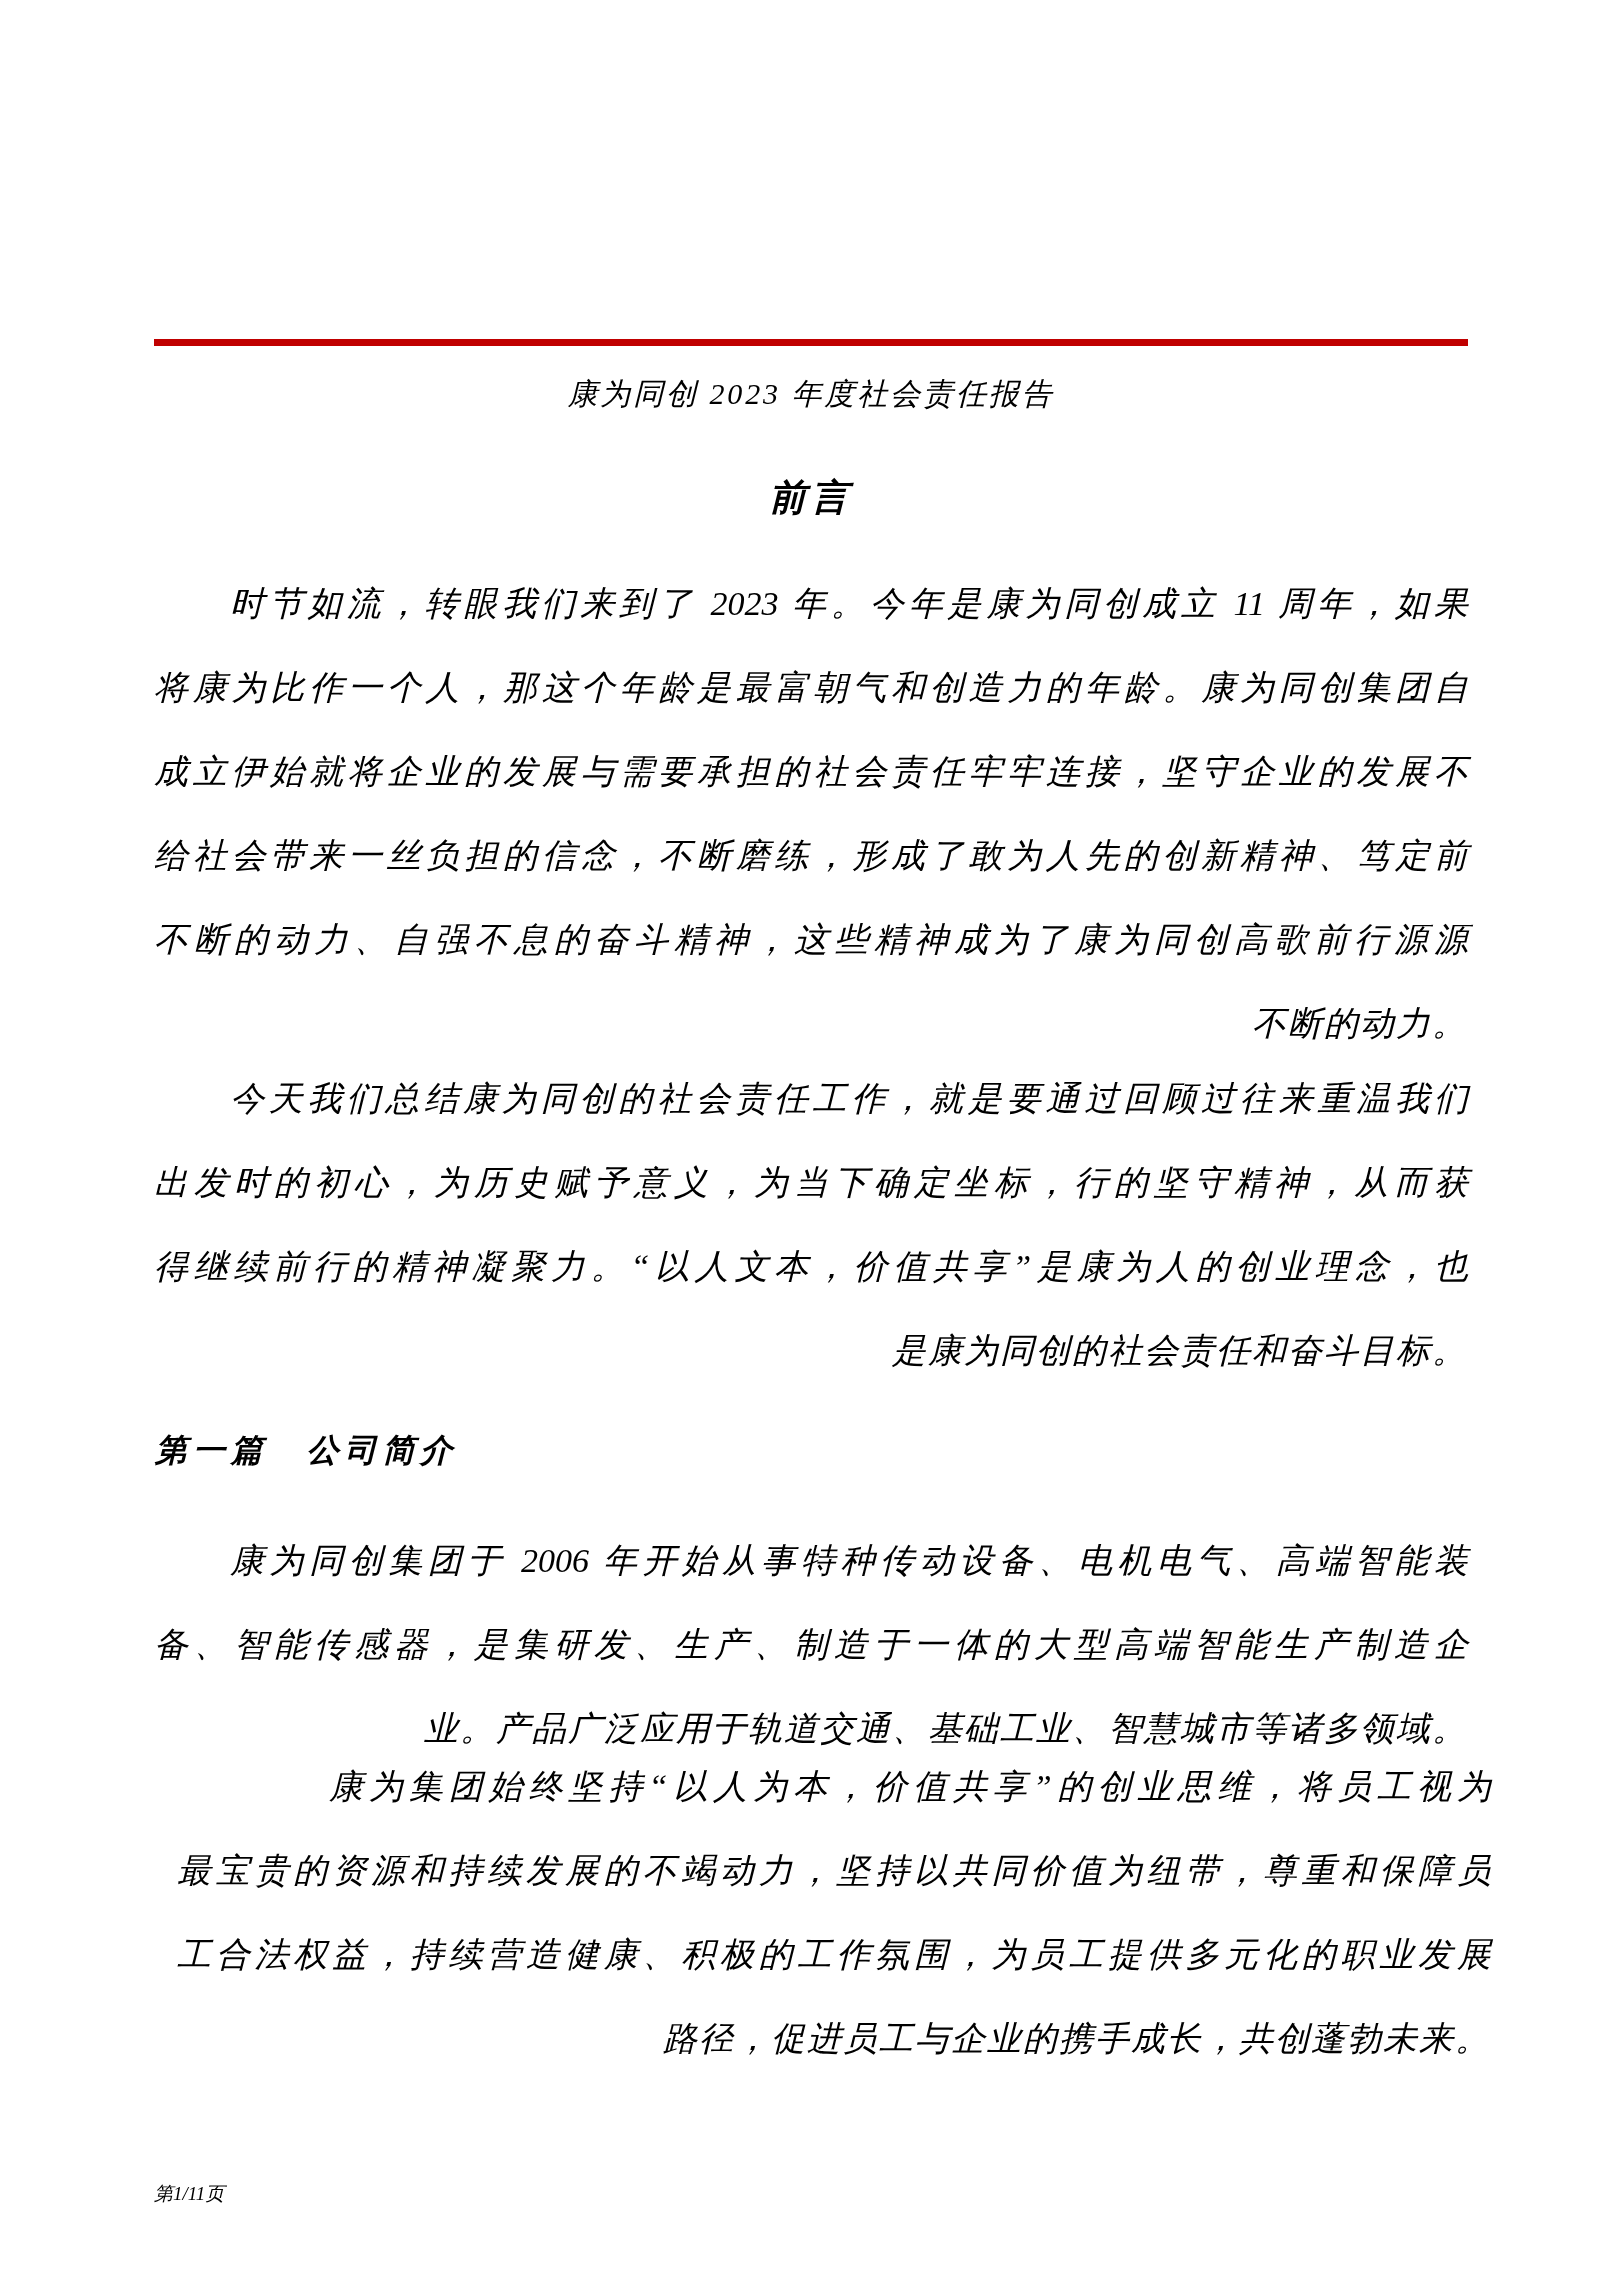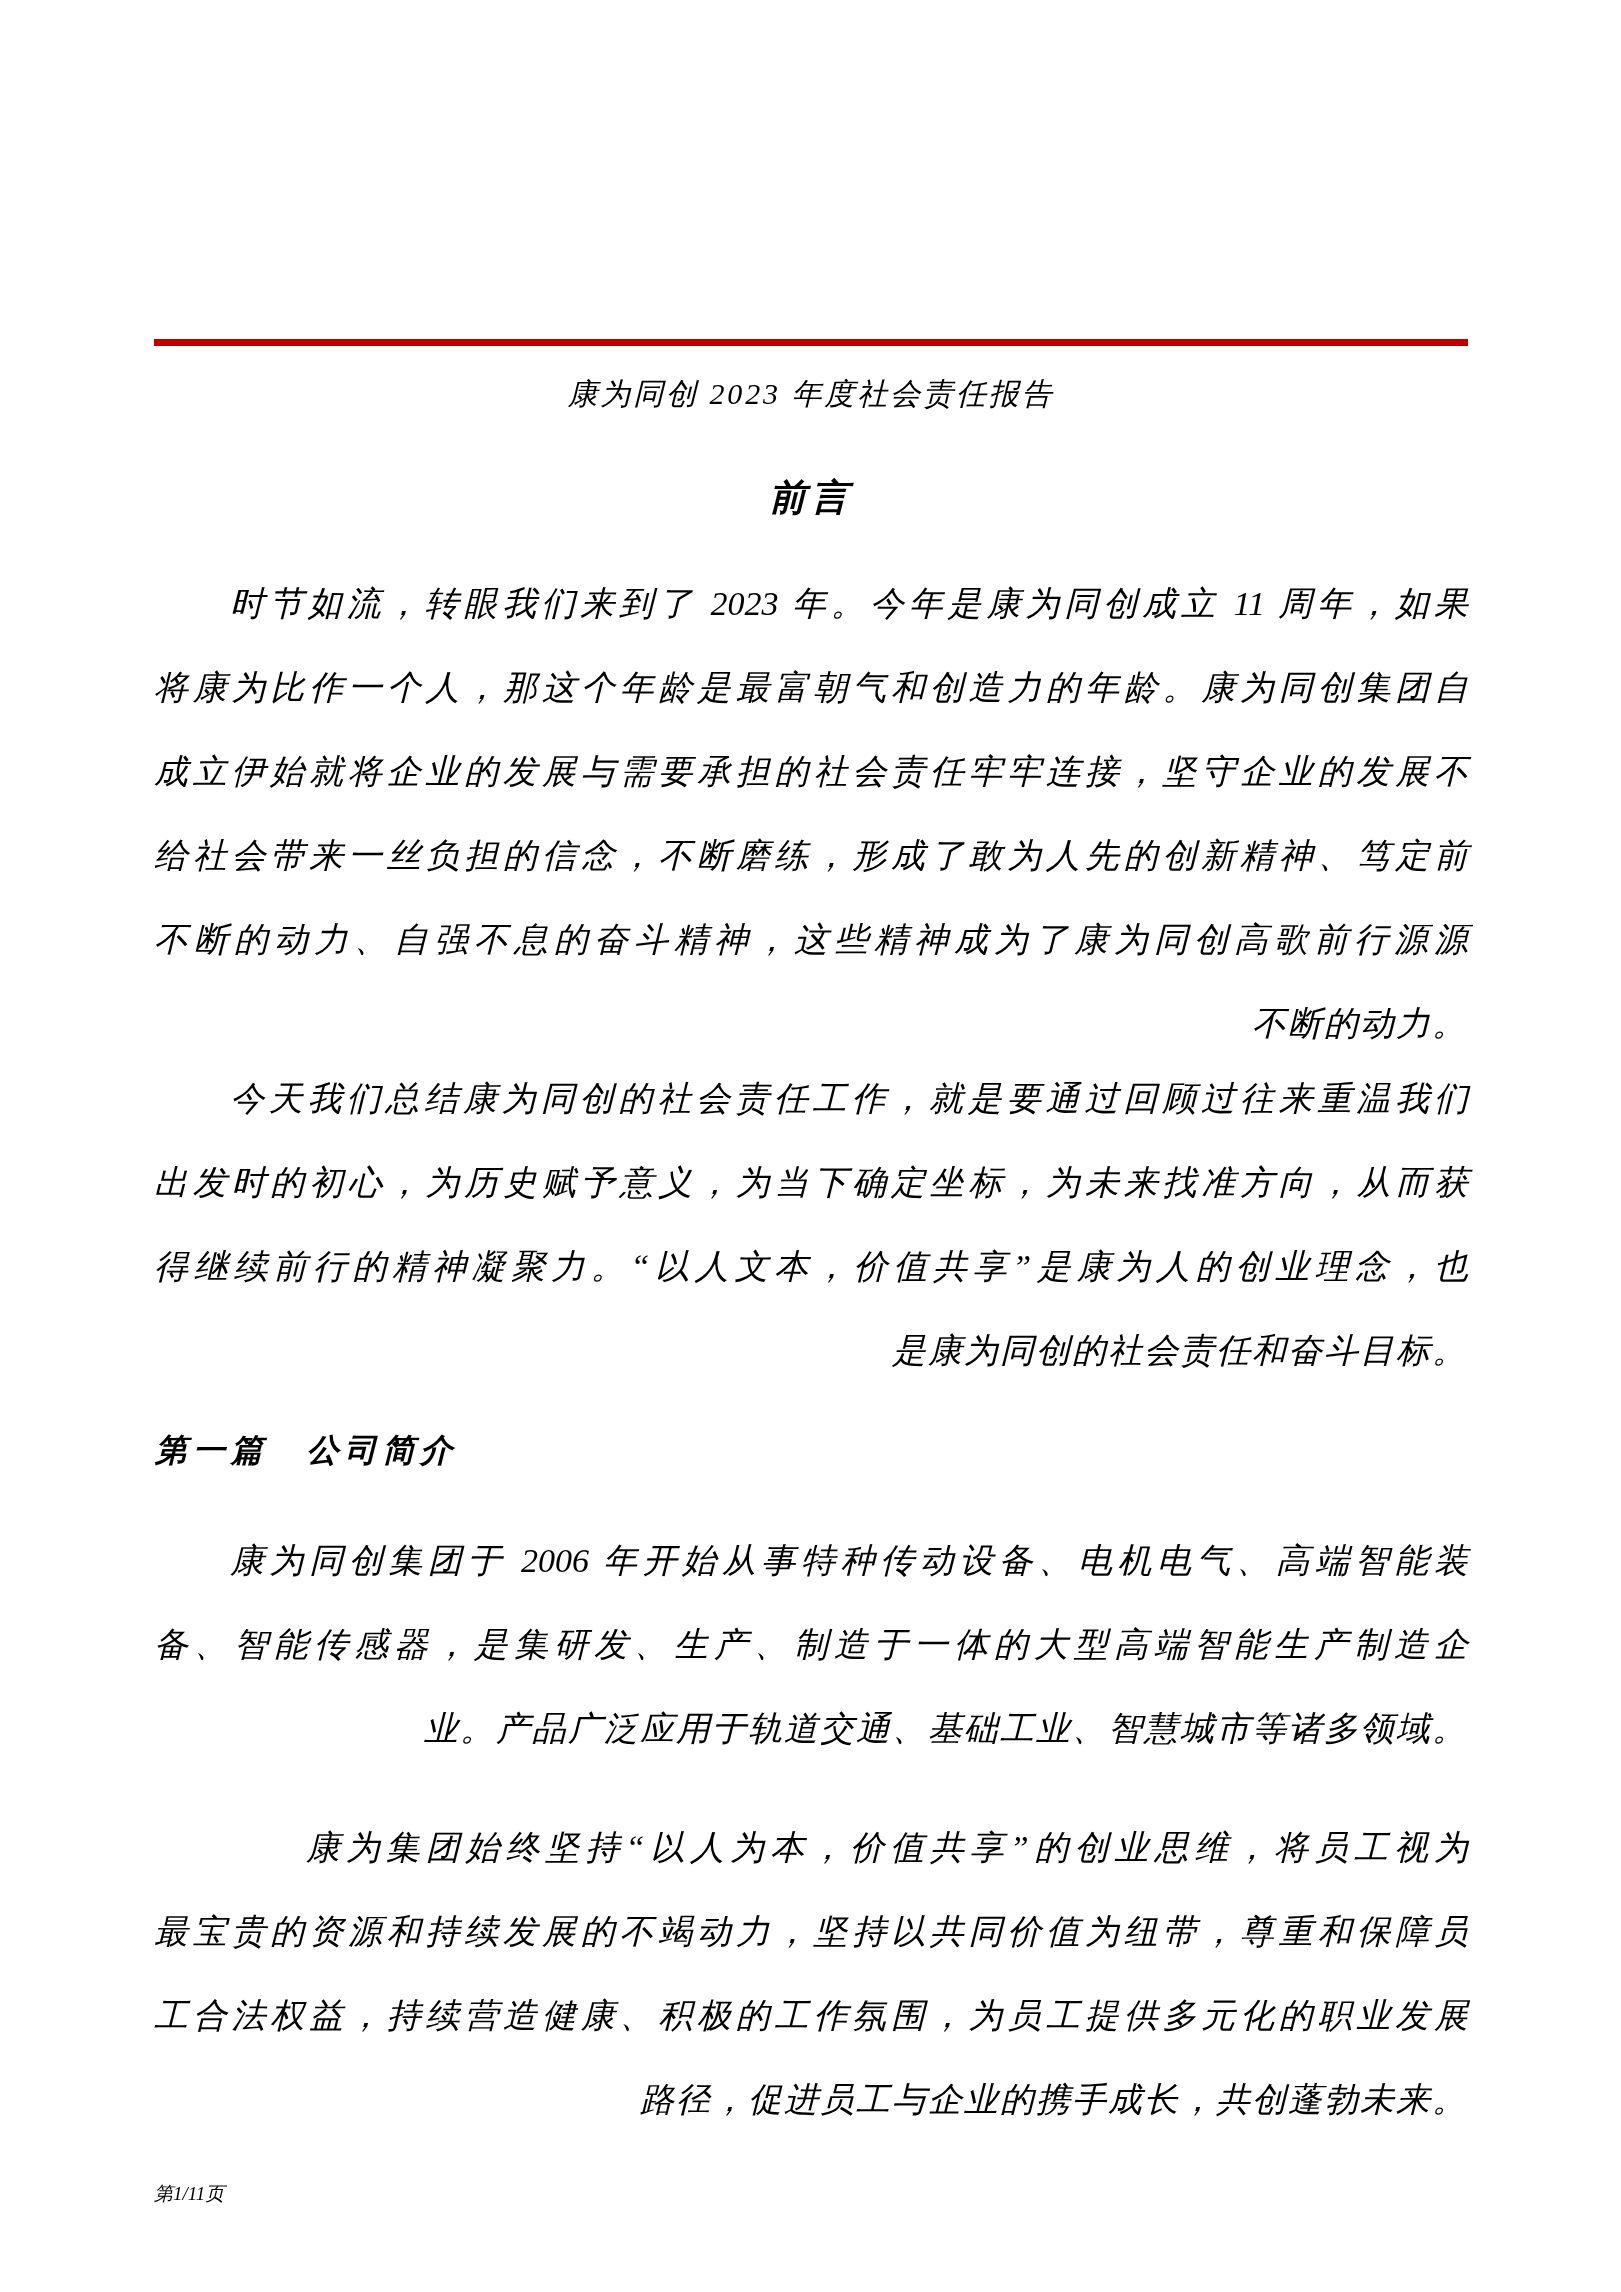--- a/index.html
+++ b/index.html
@@ -63,21 +63,21 @@
   }
   .para {
     position: absolute;
     left: 154px;
     width: 1314px;
     font-size: 34px;
   }
   .p1 { top: 562px; }
   .p2 { top: 1057px; }
   .p3 { top: 1519px; }
-  .p4 { top: 1806px; }
+  .p4 { top: 1745px; margin-left: 23px; }
   .line {
     height: 84px;
     line-height: 84px;
     text-align: justify;
     text-align-last: justify;
     letter-spacing: 0;
   }
   .line.last {
     text-align: right;
     text-align-last: auto;
@@ -107,21 +107,21 @@
       <div class="line" style="text-indent: 76px;">时节如流，转眼我们来到了 2023 年。今年是康为同创成立 11 周年，如果</div>
       <div class="line">将康为比作一个人，那这个年龄是最富朝气和创造力的年龄。康为同创集团自</div>
       <div class="line">成立伊始就将企业的发展与需要承担的社会责任牢牢连接，坚守企业的发展不</div>
       <div class="line">给社会带来一丝负担的信念，不断磨练，形成了敢为人先的创新精神、笃定前</div>
       <div class="line">不断的动力、自强不息的奋斗精神，这些精神成为了康为同创高歌前行源源</div>
       <div class="line last">不断的动力。</div>
     </div>
 
   <div class="para p2">
       <div class="line" style="text-indent: 76px;">今天我们总结康为同创的社会责任工作，就是要通过回顾过往来重温我们</div>
-      <div class="line">出发时的初心，为历史赋予意义，为当下确定坐标，为未来找准方向，从而获</div>
+      <div class="line">出发时的初心，为历史赋予意义，为当下确定坐标，行的坚守精神，从而获</div>
       <div class="line">得继续前行的精神凝聚力。“以人文本，价值共享”是康为人的创业理念，也</div>
       <div class="line last">是康为同创的社会责任和奋斗目标。</div>
     </div>
 
   <div class="h2">第一篇　公司简介</div>
 
   <div class="para p3">
       <div class="line" style="text-indent: 76px;">康为同创集团于 2006 年开始从事特种传动设备、电机电气、高端智能装</div>
       <div class="line">备、智能传感器，是集研发、生产、制造于一体的大型高端智能生产制造企</div>
       <div class="line last">业。产品广泛应用于轨道交通、基础工业、智慧城市等诸多领域。</div>

